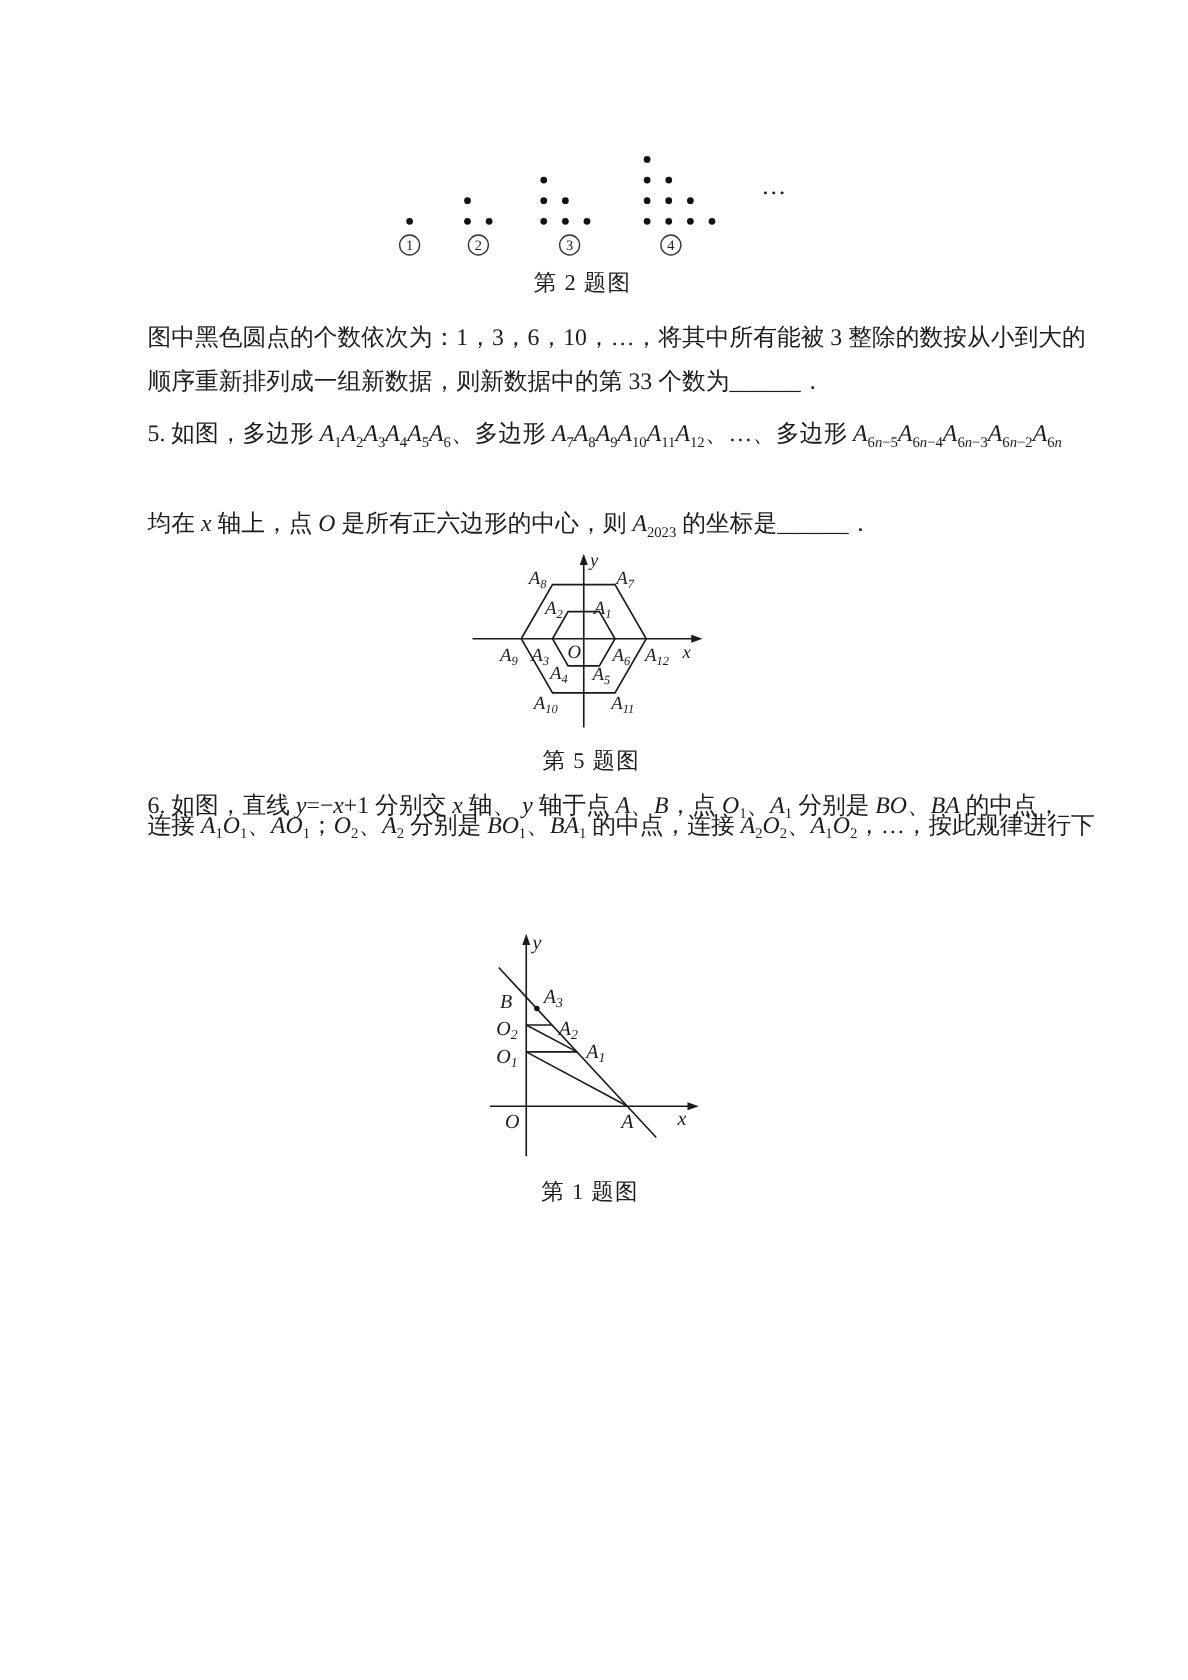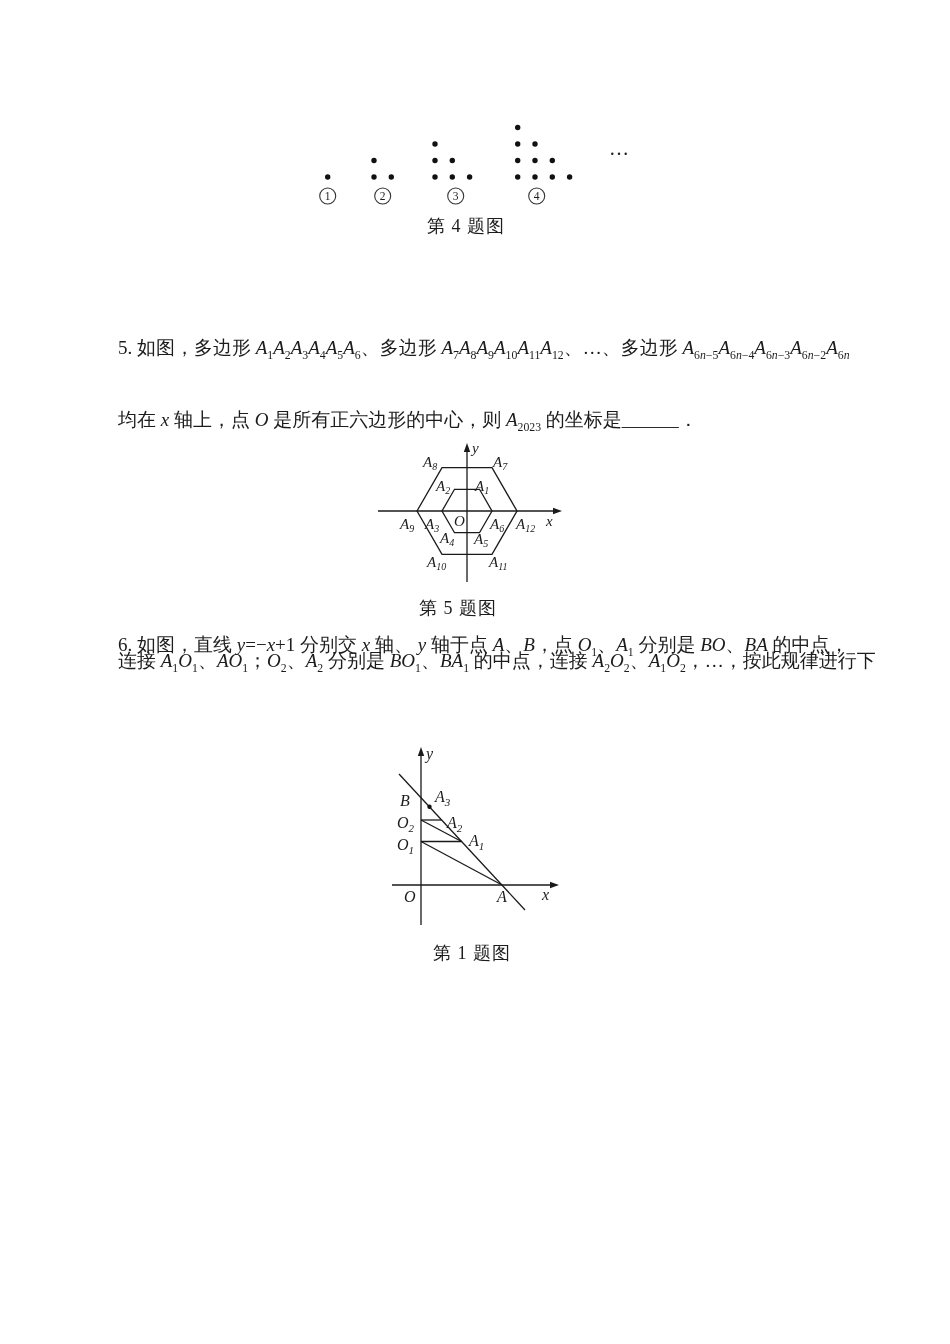--- a/index.html
+++ b/index.html
@@ -78,22 +78,24 @@
       <circle class="dot" cx="207.7" cy="62" r="2.7"></circle>
       <circle class="dot" cx="225" cy="62" r="2.7"></circle>
       <circle class="dot" cx="242.3" cy="62" r="2.7"></circle>
       <circle class="dot" cx="259.6" cy="62" r="2.7"></circle>
       <circle class="ring" cx="226.7" cy="81" r="8"></circle>
       <text class="ringnum" x="226.7" y="85.3">4</text>
     </g>
     <text class="dots-more" x="299" y="40">…</text>
   </svg>
 
-  <div class="caption" style="left:466px;top:214px">第 4 题图</div>
+  <div class="caption" style="left:466px;top:214px">第 2 题图</div>
 
+  <div class="tline fill" style="top:258px">图中黑色圆点的个数依次为：1，3，6，10，…，将其中所有能被 3 整除的数按从小到大的</div>
+  <div class="tline" style="top:293px">顺序重新排列成一组新数据，则新数据中的第 33 个数为______．</div>
 
   <div class="tline fill" style="top:335px">5. 如图，多边形 <i>A</i><sub>1</sub><i>A</i><sub>2</sub><i>A</i><sub>3</sub><i>A</i><sub>4</sub><i>A</i><sub>5</sub><i>A</i><sub>6</sub>、多边形 <i>A</i><sub>7</sub><i>A</i><sub>8</sub><i>A</i><sub>9</sub><i>A</i><sub>10</sub><i>A</i><sub>11</sub><i>A</i><sub>12</sub>、…、多边形 <i>A</i><sub>6<i>n</i>−5</sub><i>A</i><sub>6<i>n</i>−4</sub><i>A</i><sub>6<i>n</i>−3</sub><i>A</i><sub>6<i>n</i>−2</sub><i>A</i><sub>6<i>n</i></sub></div>
   <div class="tline" style="top:407px">均在 <i>x</i> 轴上，点 <i>O</i> 是所有正六边形的中心，则 <i>A</i><sub>2023</sub> 的坐标是______．</div>
 
   <svg class="fig" style="left:375px;top:440px" width="200" height="152" viewBox="0 0 200 152">
 
     <line x1="3" y1="71" x2="180" y2="71"></line>
     <polygon class="arrow" points="187,71 178,67.8 178,74.2"></polygon>
     <line x1="92" y1="10" x2="92" y2="142"></line>
     <polygon class="arrow" points="92,3 88.8,12 95.2,12"></polygon>
@@ -111,21 +113,21 @@
     <text class="lbl" x="115" y="89"><tspan>A</tspan><tspan class="ss" dy="3">6</tspan></text>
     <text class="lbl" x="141" y="89"><tspan>A</tspan><tspan class="ss" dy="3">12</tspan></text>
     <text class="lbl" x="65" y="103"><tspan>A</tspan><tspan class="ss" dy="3">4</tspan></text>
     <text class="lbl" x="99" y="104"><tspan>A</tspan><tspan class="ss" dy="3">5</tspan></text>
     <text class="lbl" x="52" y="127"><tspan>A</tspan><tspan class="ss" dy="3">10</tspan></text>
     <text class="lbl" x="114" y="127"><tspan>A</tspan><tspan class="ss" dy="3">11</tspan></text>
     <text class="lbl" x="171" y="86">x</text>
     <text class="lbl" x="97" y="13">y</text>
   </svg>
 
-  <div class="caption" style="left:458px;top:596px">第 5 题图</div>
+  <div class="caption" style="left:473px;top:596px">第 5 题图</div>
 
   <div class="tline fill" style="top:632px">6. 如图，直线 <i>y</i>=−<i>x</i>+1 分别交 <i>x</i> 轴、 <i>y</i> 轴于点 <i>A</i>、<i>B</i>，点 <i>O</i><sub>1</sub>、<i>A</i><sub>1</sub> 分别是 <i>BO</i>、<i>BA</i> 的中点，</div>
   <div class="tline fill" style="top:648px">连接 <i>A</i><sub>1</sub><i>O</i><sub>1</sub>、<i>AO</i><sub>1</sub>；<i>O</i><sub>2</sub>、<i>A</i><sub>2</sub> 分别是 <i>BO</i><sub>1</sub>、<i>BA</i><sub>1</sub> 的中点，连接 <i>A</i><sub>2</sub><i>O</i><sub>2</sub>、<i>A</i><sub>1</sub><i>O</i><sub>2</sub>，…，按此规律进行下</div>
 
   <svg class="fig" style="left:385px;top:742px" width="178" height="188" viewBox="0 0 178 188">
 
     <line x1="36" y1="12" x2="36" y2="183"></line>
     <polygon class="arrow" points="36,5 32.8,14 39.2,14"></polygon>
     <line x1="7" y1="143" x2="167" y2="143"></line>
     <polygon class="arrow" points="174,143 165,139.8 165,146.2"></polygon>

